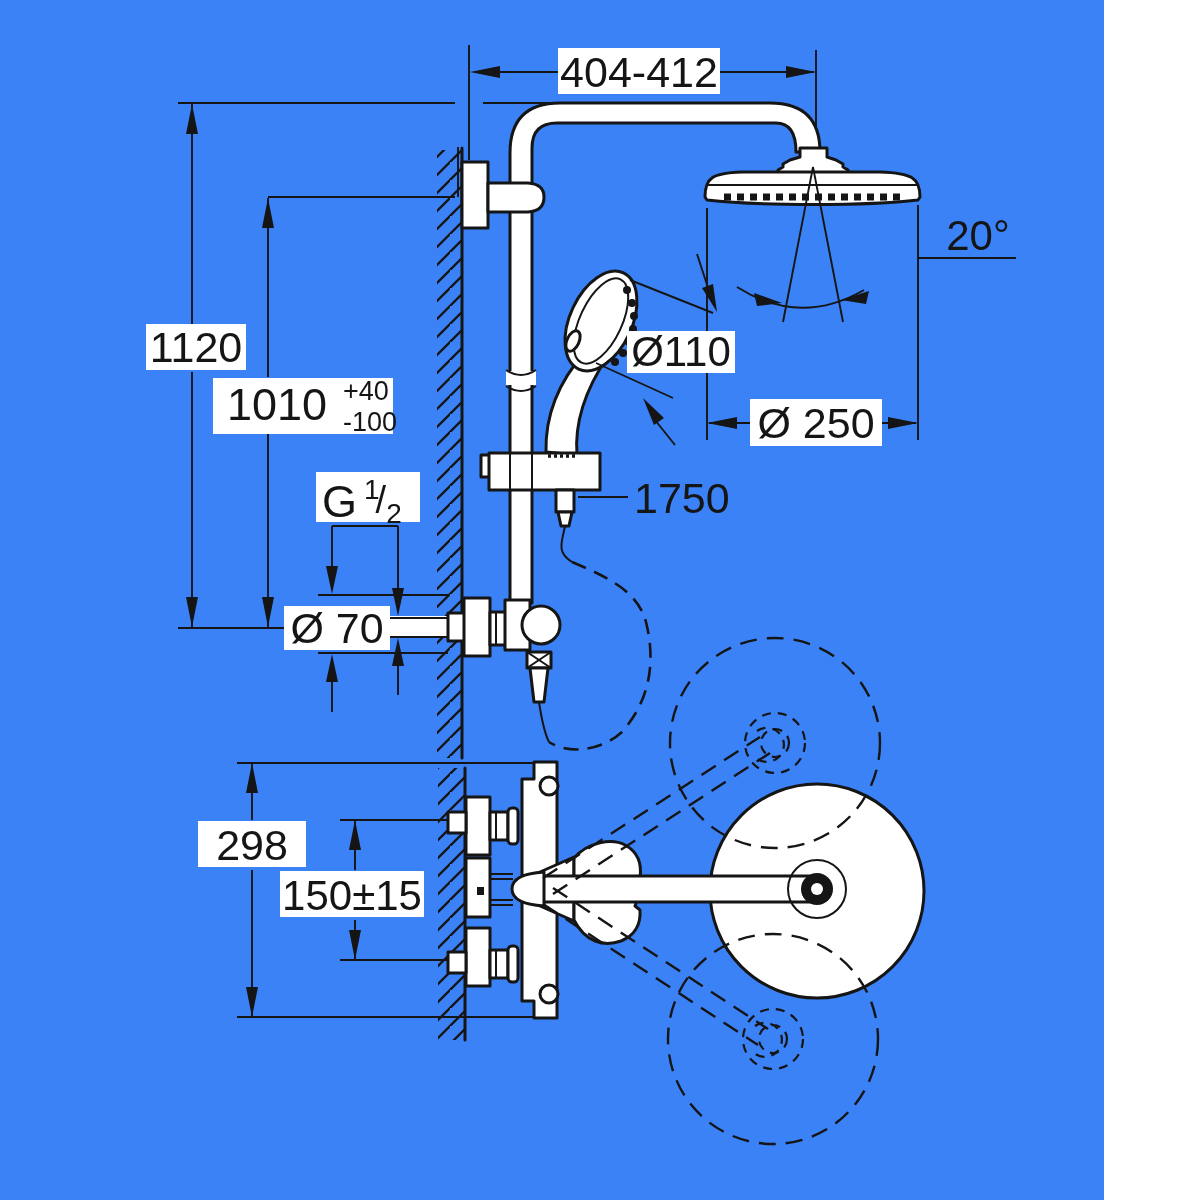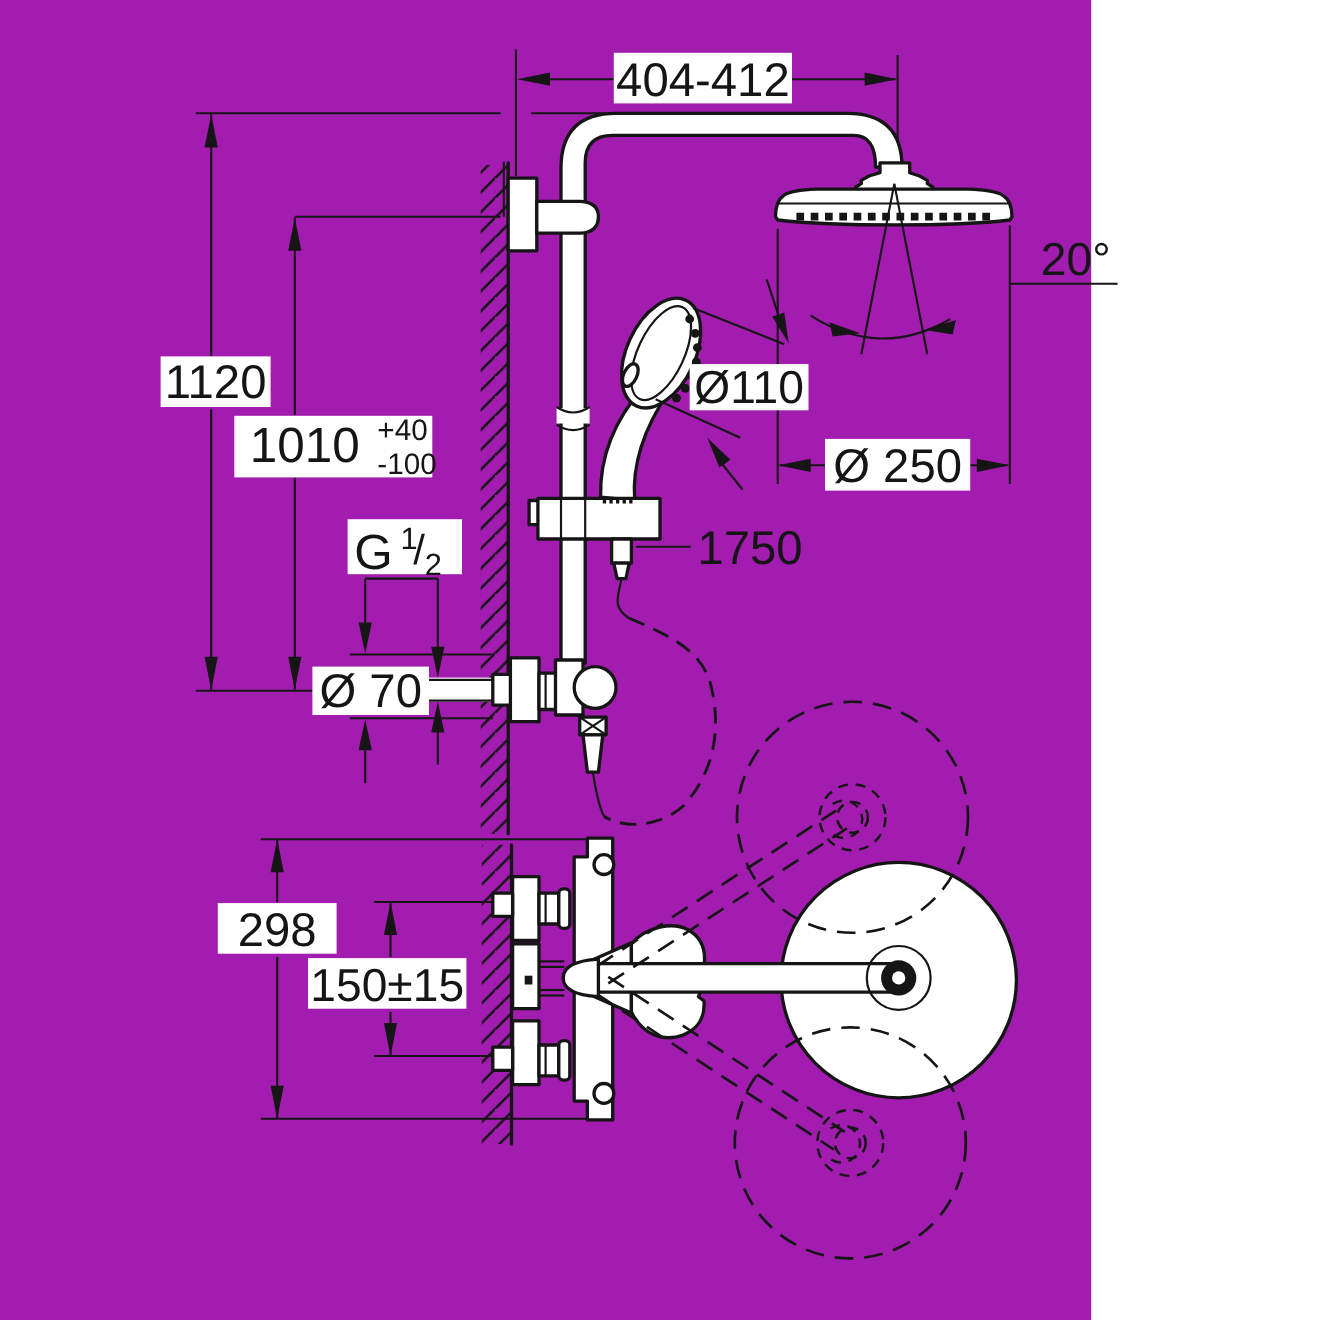--- a/index.html
+++ b/index.html
@@ -1,16 +1,16 @@
 <!DOCTYPE html>
 <html><head>
 <meta charset="utf-8">
 <style>
   html,body{margin:0;padding:0;background:#ffffff;}
-  .stage{width:992px;height:1200px;background:#a21caf;position:relative;font-family:"Liberation Sans",sans-serif;}
+  .stage{width:1104px;height:1200px;background:#3b82f6;position:relative;font-family:"Liberation Sans",sans-serif;}
   .obj{stroke:#151515;stroke-width:3;fill:none;stroke-linecap:round;}
   .objf{stroke:#151515;stroke-width:3;fill:#ffffff;stroke-linejoin:round;}
   .thin{stroke:#151515;stroke-width:2;fill:none;}
   .dim{stroke:#151515;stroke-width:1.9;fill:none;}
   .arr{fill:#151515;stroke:none;}
   .dash{stroke:#151515;stroke-width:2.4;fill:none;stroke-dasharray:17 10;}
   .dash-s{stroke:#151515;stroke-width:2.2;fill:none;stroke-dasharray:9 7;}
   .dash-h{stroke:#151515;stroke-width:2.6;fill:none;stroke-dasharray:15 9;}
   .txt{fill:#151515;font-family:"Liberation Sans",sans-serif;}
   .bg{fill:#ffffff;stroke:none;}

